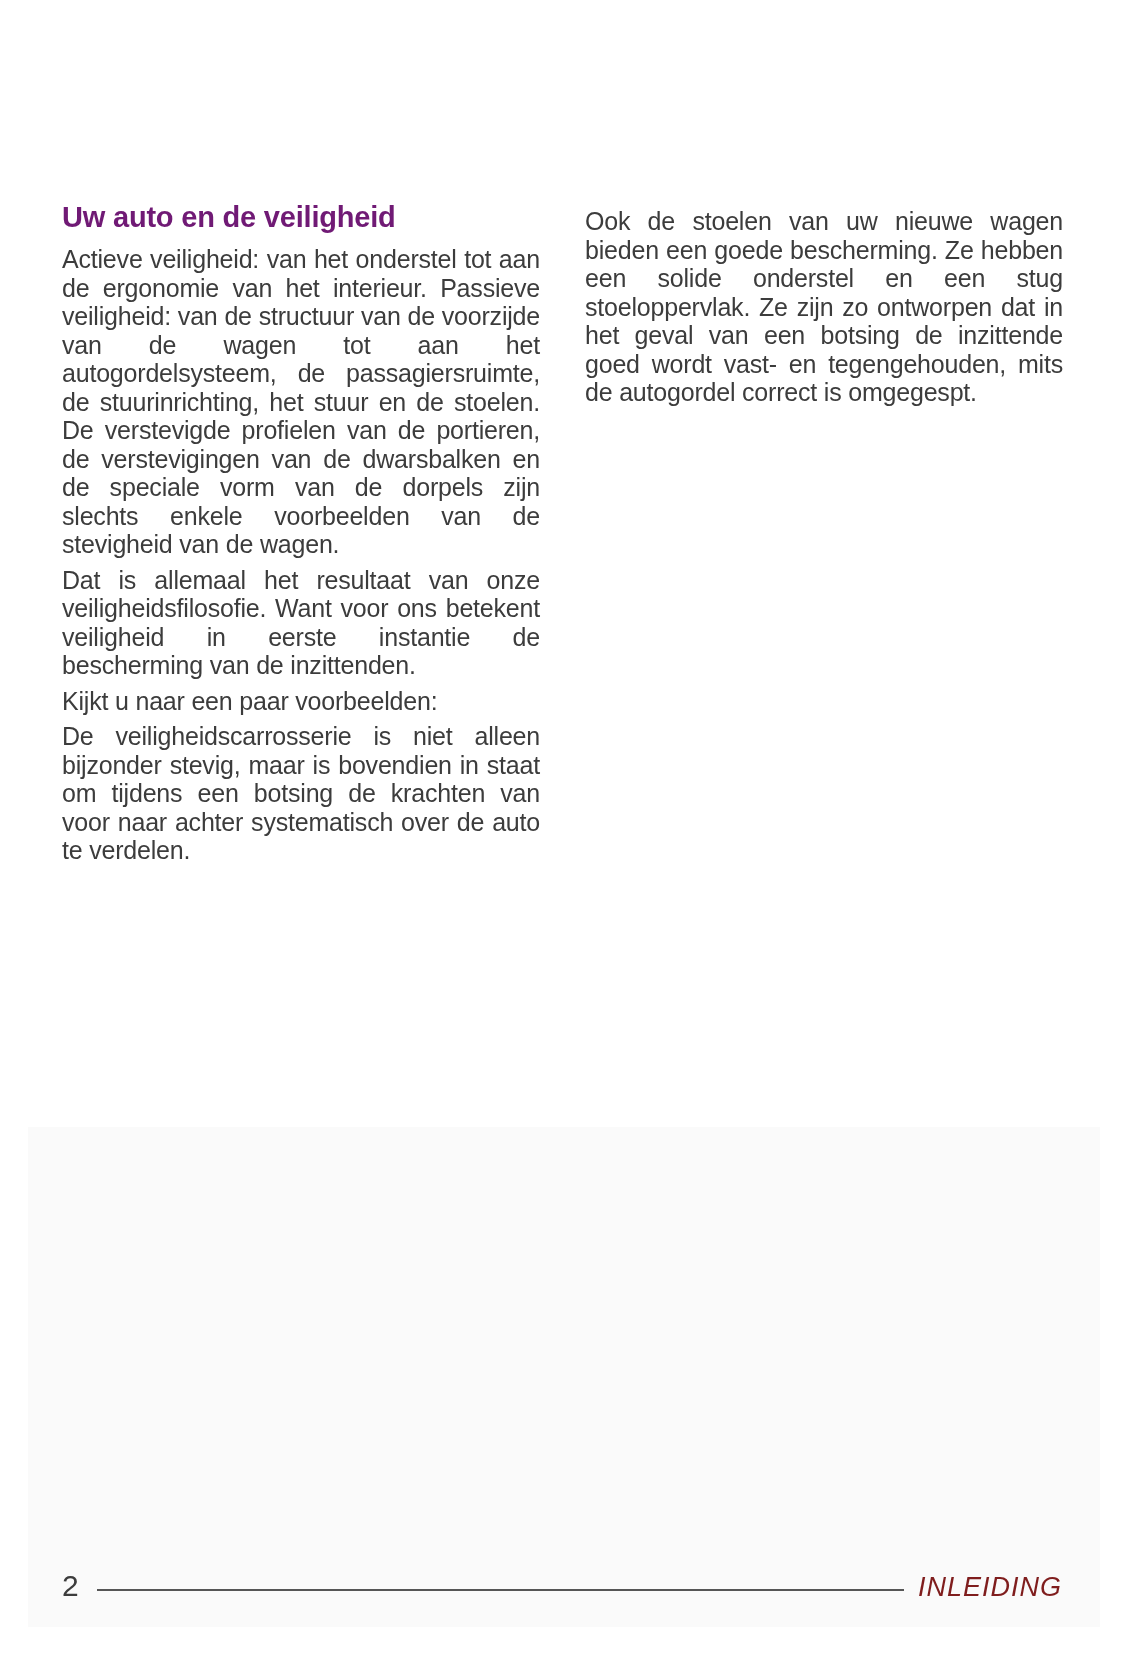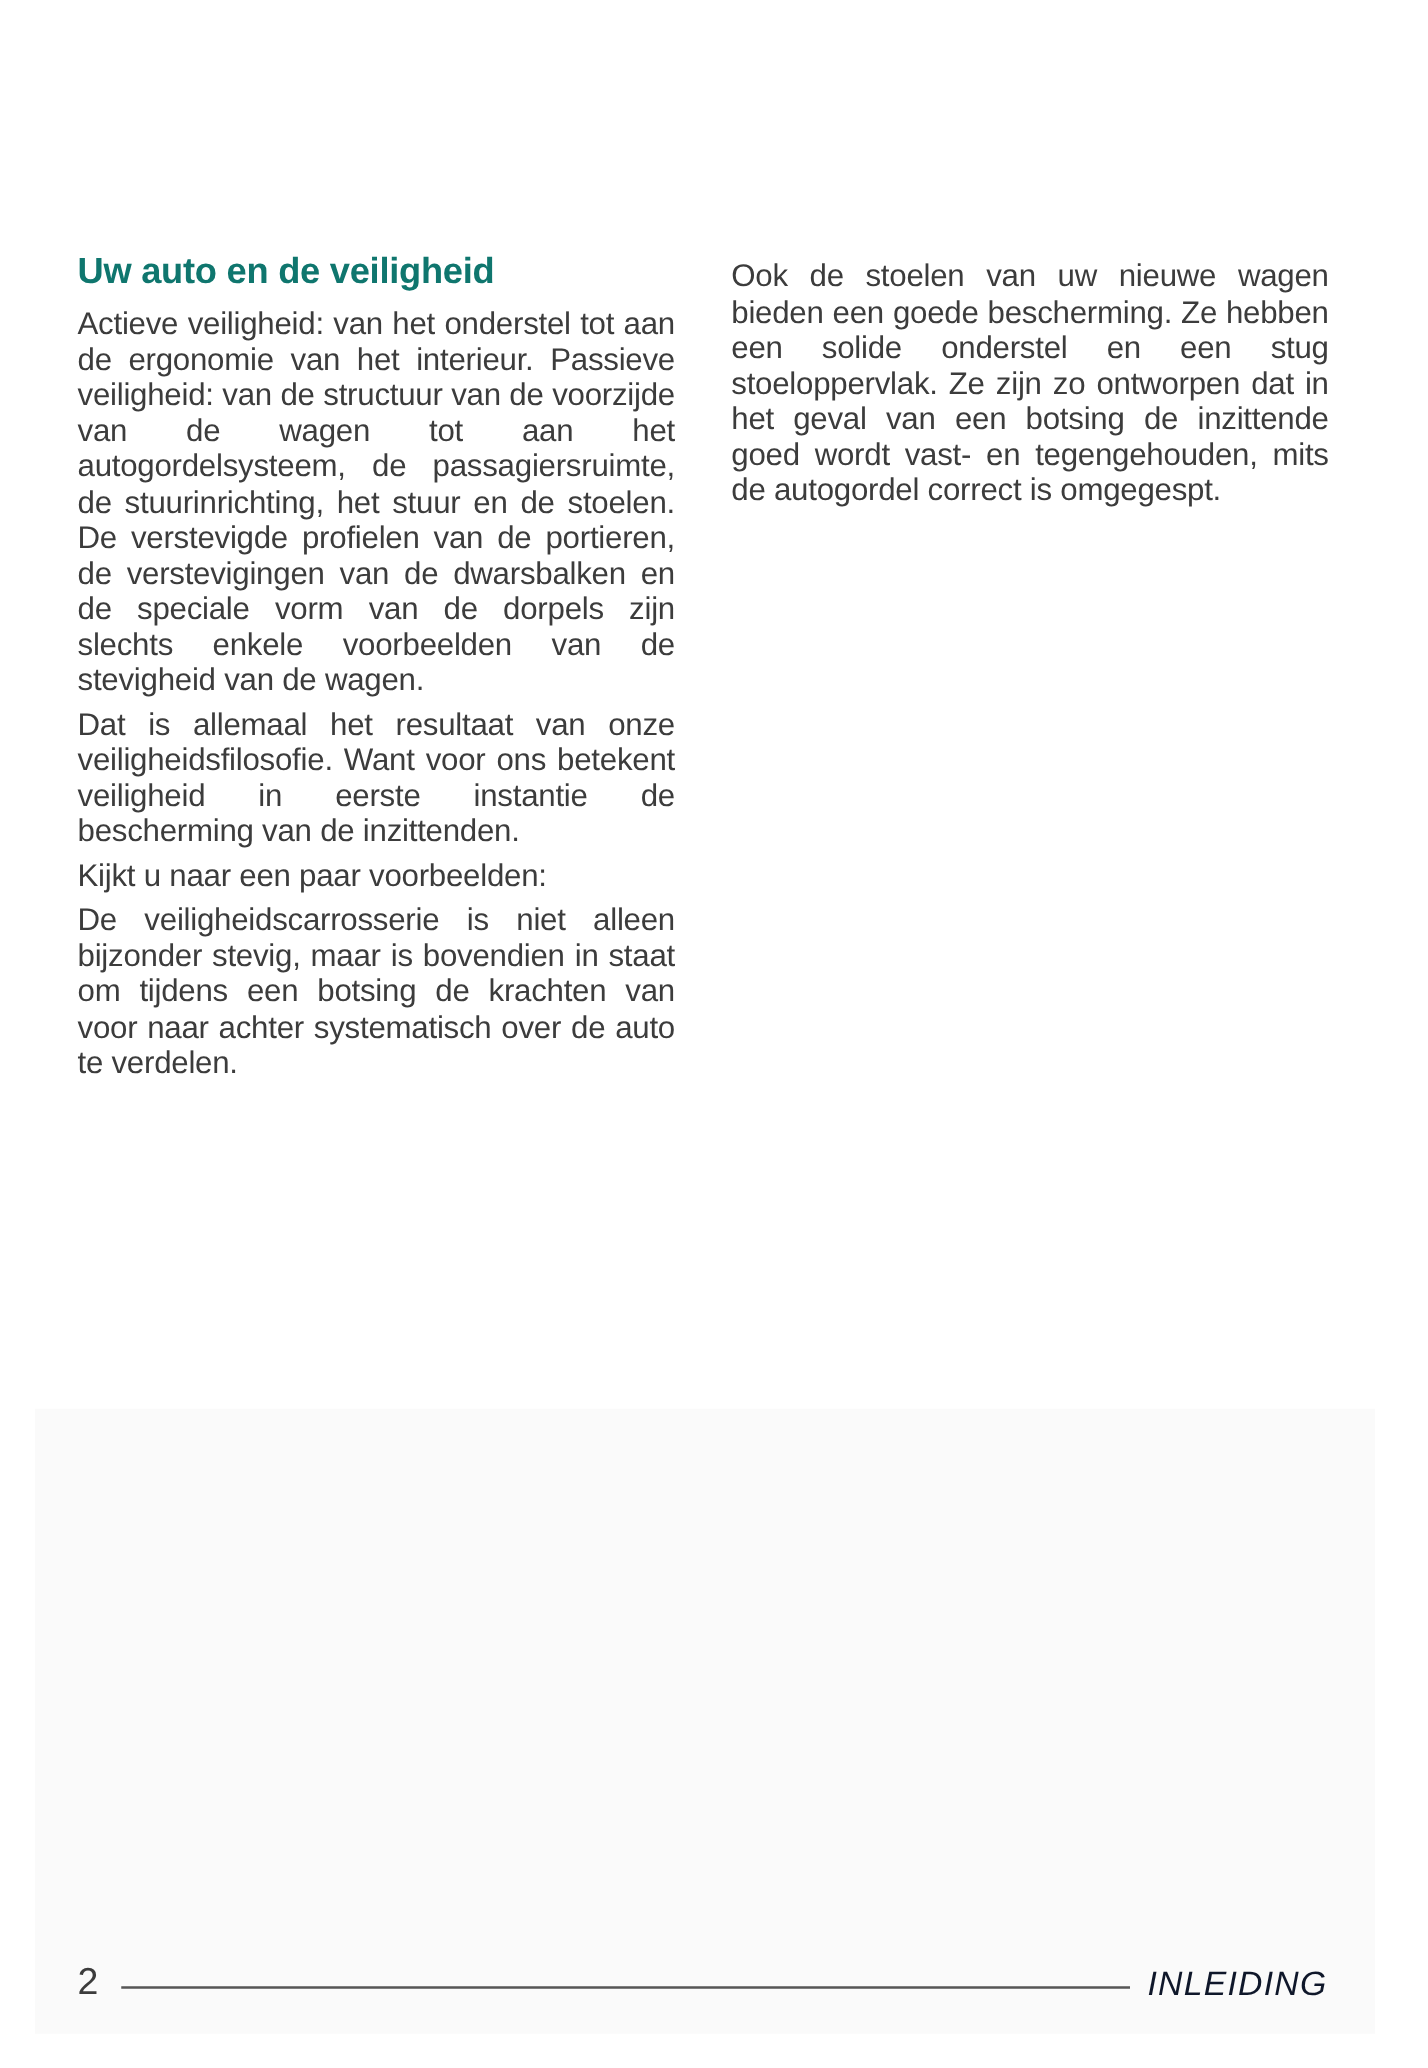--- a/index.html
+++ b/index.html
@@ -30,21 +30,21 @@
     text-align: justify;
     hyphens: auto;
   }
   .col-left  { left: 62px;  top: 200px; }
   .col-right { left: 585px; top: 207px; }
 
   .col h1 {
     font-size: 29px;
     line-height: 34px;
     font-weight: bold;
-    color: #0f766e;
+    color: #701a75;
     margin: 0 0 11px 0;
     text-align: left;
     letter-spacing: -0.2px;
   }
   .col p { margin: 0 0 7px 0; }
   .col p:last-child { margin-bottom: 0; }
 
   .footer {
     position: absolute;
     left: 62px; right: 80px; top: 1568px;
@@ -61,21 +61,21 @@
     flex: 1;
     height: 2px;
     background: #565656;
     margin: 0 14px 11px 18px;
   }
   .section-label {
     font-size: 27px;
     line-height: 30px;
     font-style: italic;
     letter-spacing: 1px;
-    color: #0f172a;
+    color: #7f1d1d;
   }
 </style>
 </head>
 <body>
 
 <div class="page">
 
   <div class="scan-panel"></div>
 
   <div class="col col-left">

